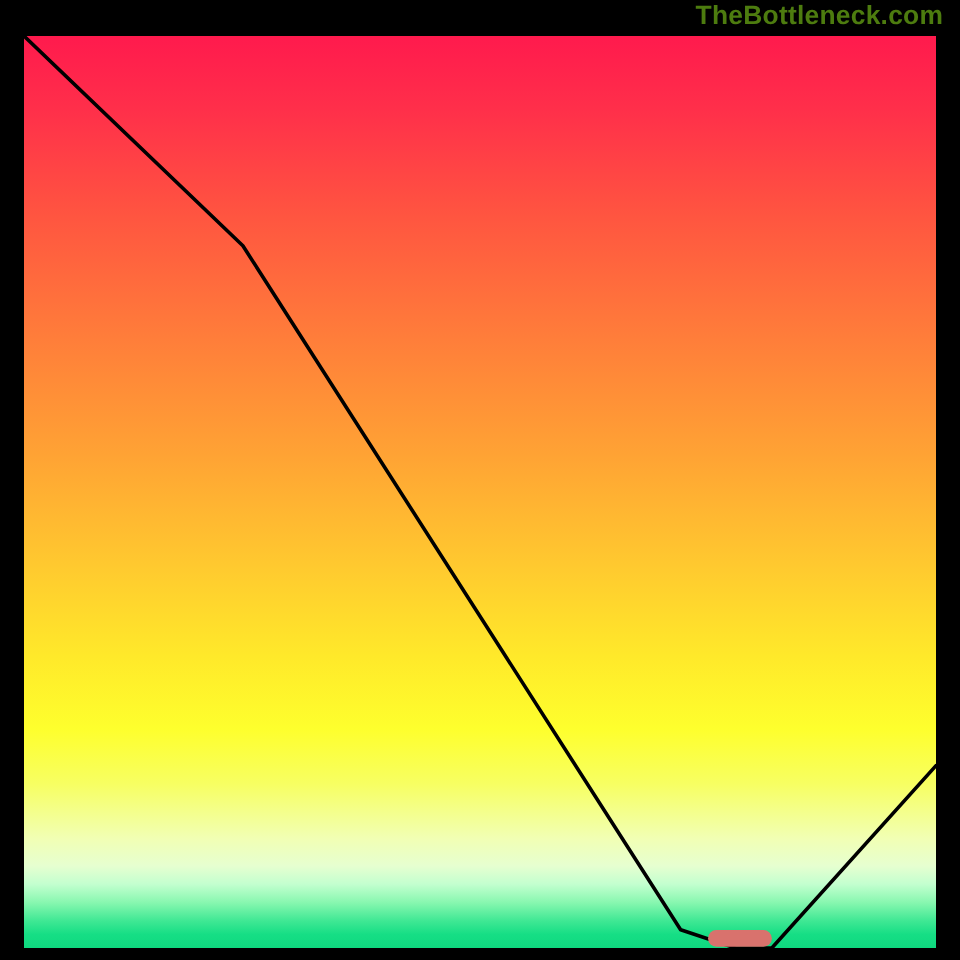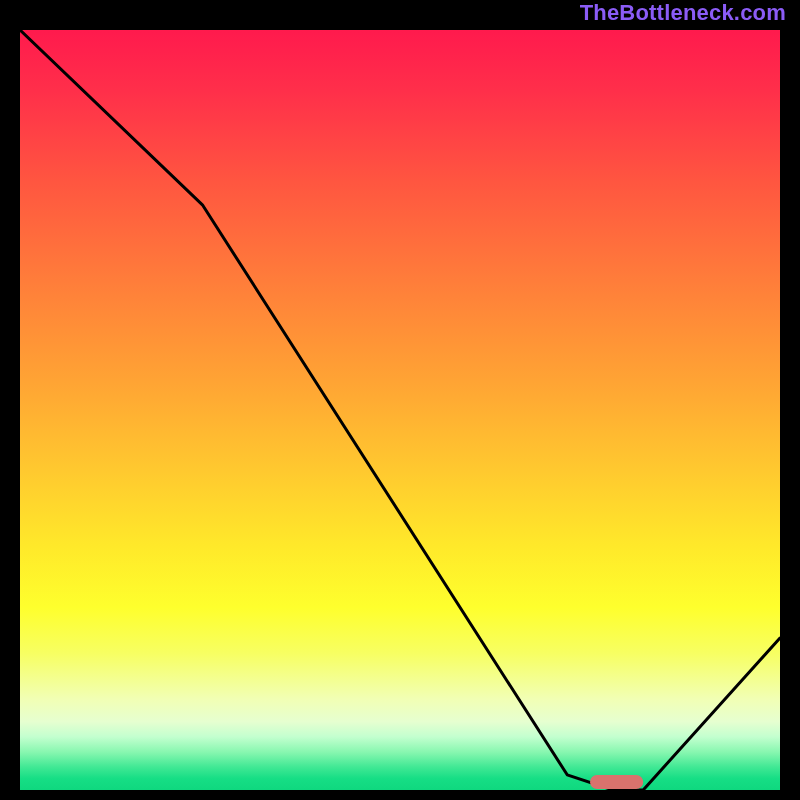--- a/index.html
+++ b/index.html
@@ -18,21 +18,21 @@
     height: 800px;
     background: #000;
   }
   .watermark {
     position: absolute;
     top: 0;
     right: 14px;
     font-family: Arial, Helvetica, sans-serif;
     font-size: 22px;
     font-weight: 600;
-    color: #8b5cf6;
+    color: #4d7c0f;
     letter-spacing: 0.2px;
   }
   .plot {
     position: absolute;
     top: 30px;
     left: 20px;
     width: 760px;
     height: 760px;
     overflow: hidden;
   }

